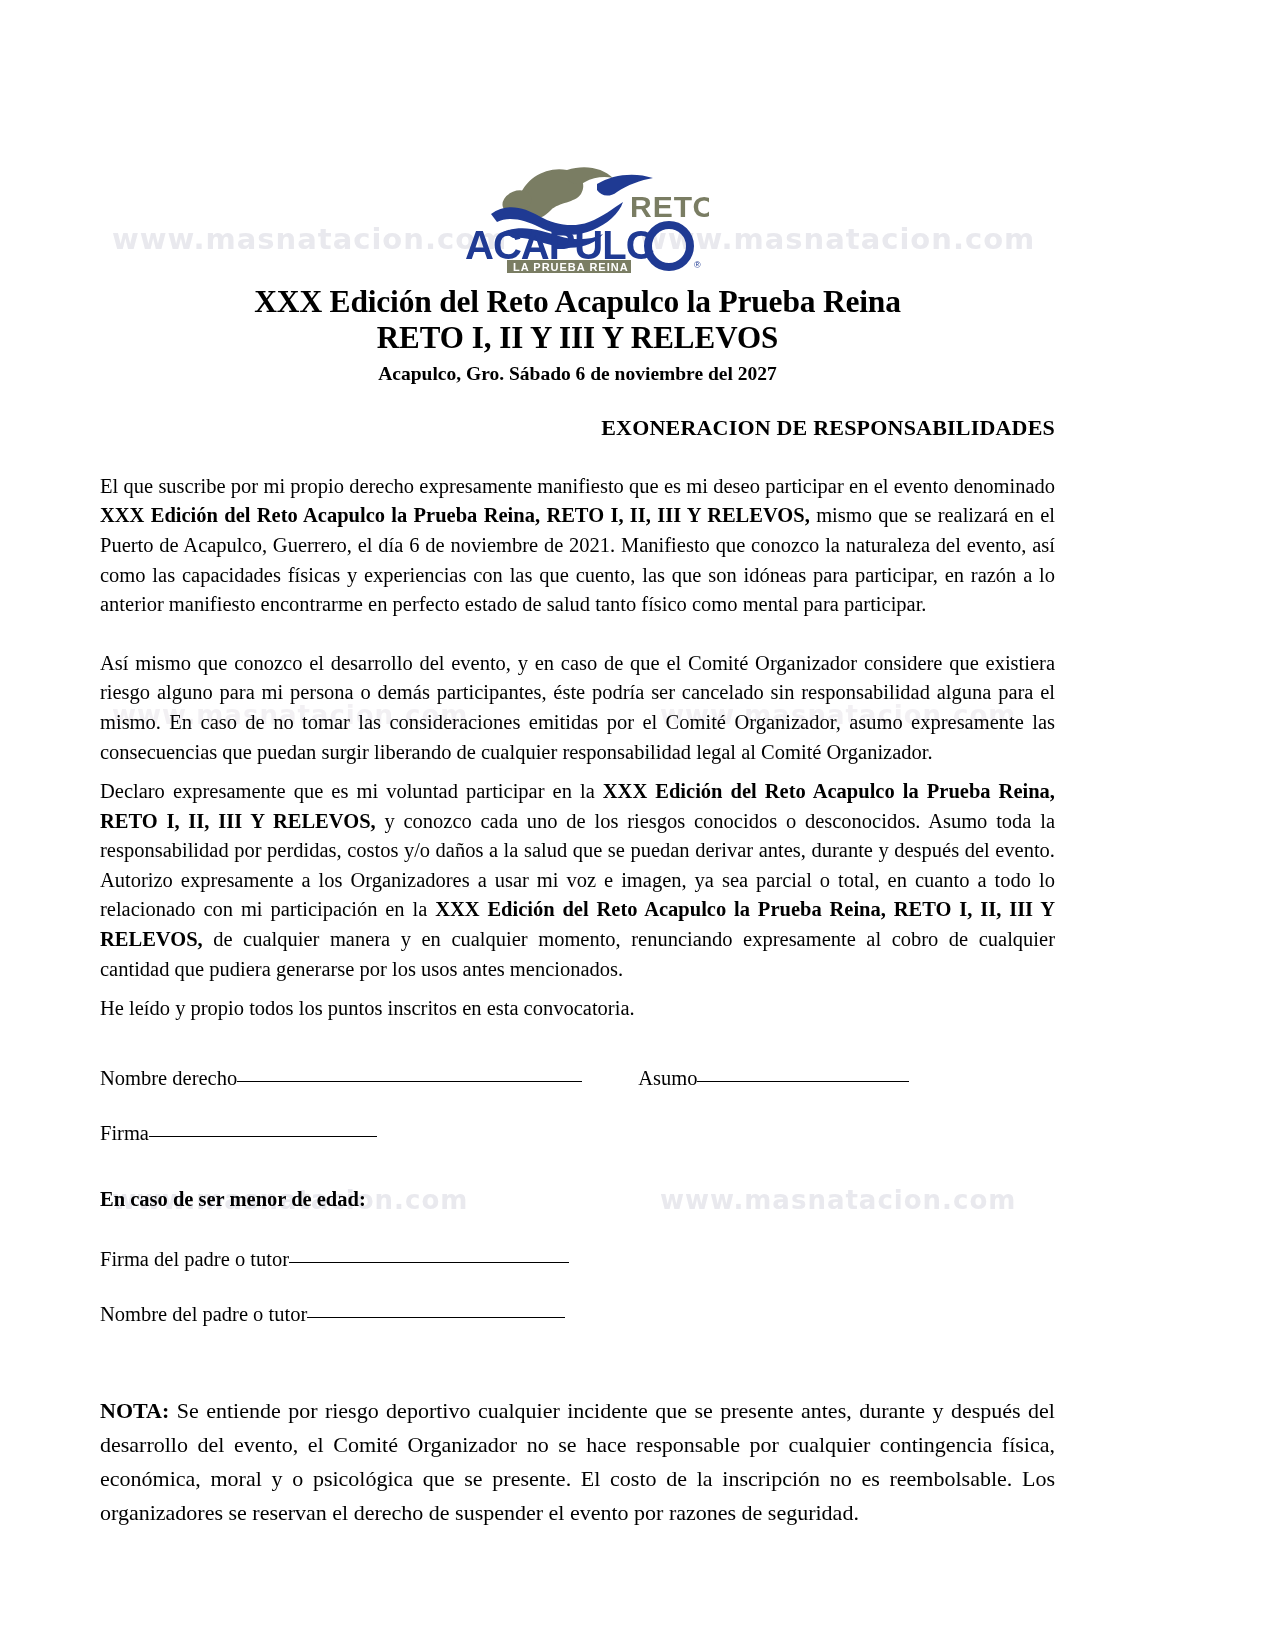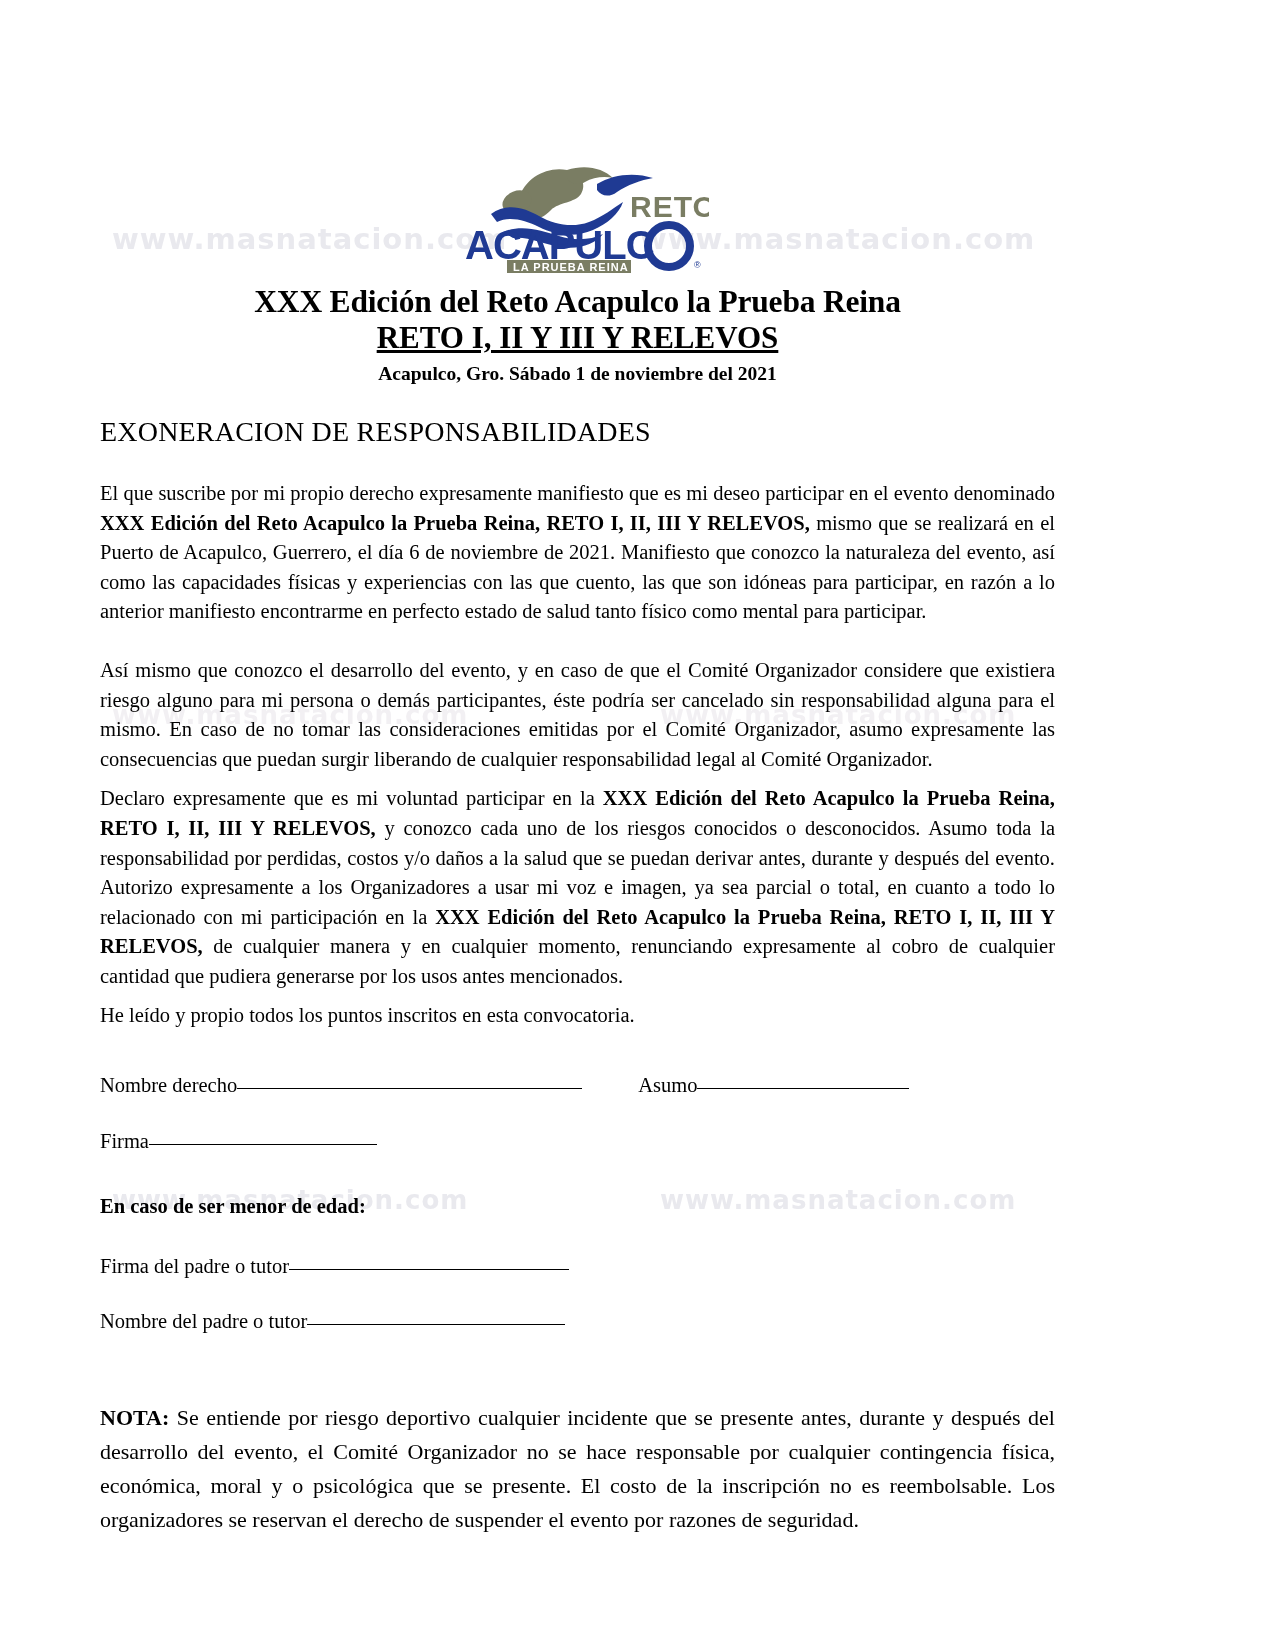--- a/index.html
+++ b/index.html
@@ -69,33 +69,32 @@
     line-height: 1.12;
     margin: 8px 0 0 0;
     letter-spacing: -0.2px;
   }
   .title-2 {
     text-align: center;
     font-weight: 700;
     font-size: 31px;
     line-height: 1.12;
     margin: 2px 0 0 0;
-    text-decoration: underline;
   }
   .title-3 {
     text-align: center;
     font-weight: 700;
     font-size: 19.5px;
     line-height: 1.2;
     margin: 6px 0 0 0;
   }
   .doc-heading {
-    text-align: left;
-    font-weight: 400;
-    font-size: 28px;
+    text-align: right;
+    font-weight: 700;
+    font-size: 22px;
     line-height: 1.2;
     margin: 30px 0 0 0;
     letter-spacing: 0.2px;
   }
 
   
   .body-block {
     margin-top: 30px;
     font-size: 20.5px;
     line-height: 29.6px;
@@ -190,21 +189,21 @@
 
         <rect x="60" y="120" width="124" height="13" fill="#7a7d63"></rect>
         <text x="66" y="131" font-family="Liberation Sans, sans-serif" font-size="11" font-weight="700" fill="#ffffff" letter-spacing="1">LA PRUEBA REINA</text>
         <text x="247" y="128" font-family="Liberation Sans, sans-serif" font-size="9" fill="#1f3a93">®</text>
       </svg>
     </div>
   </div>
 
   <h1 class="title-1">XXX Edición del Reto Acapulco la Prueba Reina</h1>
   <h2 class="title-2">RETO I, II Y III Y RELEVOS</h2>
-  <h3 class="title-3">Acapulco, Gro. Sábado 1 de noviembre del 2021</h3>
+  <h3 class="title-3">Acapulco, Gro. Sábado 6 de noviembre del 2027</h3>
   <h2 class="doc-heading">EXONERACION DE RESPONSABILIDADES</h2>
 
   <div class="body-block">
 
     <p class="para"><span>El que suscribe por mi propio derecho expresamente manifiesto que es mi deseo participar en el evento denominado </span><b>XXX Edición del Reto Acapulco la Prueba Reina, RETO I, II, III Y RELEVOS,</b><span> mismo que se realizará en el Puerto de Acapulco, Guerrero, el día 6 de noviembre de 2021. Manifiesto que conozco la naturaleza del evento, así como las capacidades físicas y experiencias con las que cuento, las que son idóneas para participar, en razón a lo anterior manifiesto encontrarme en perfecto estado de salud tanto físico como mental para participar.</span></p>
 
     <div class="gap"></div>
 
     <p class="para">Así mismo que conozco el desarrollo del evento, y en caso de que el Comité Organizador considere que existiera riesgo alguno para mi persona o demás participantes, éste podría ser cancelado sin responsabilidad alguna para el mismo. En caso de no tomar las consideraciones emitidas por el Comité Organizador, asumo expresamente las consecuencias que puedan surgir liberando de cualquier responsabilidad legal al Comité Organizador.</p>
 

